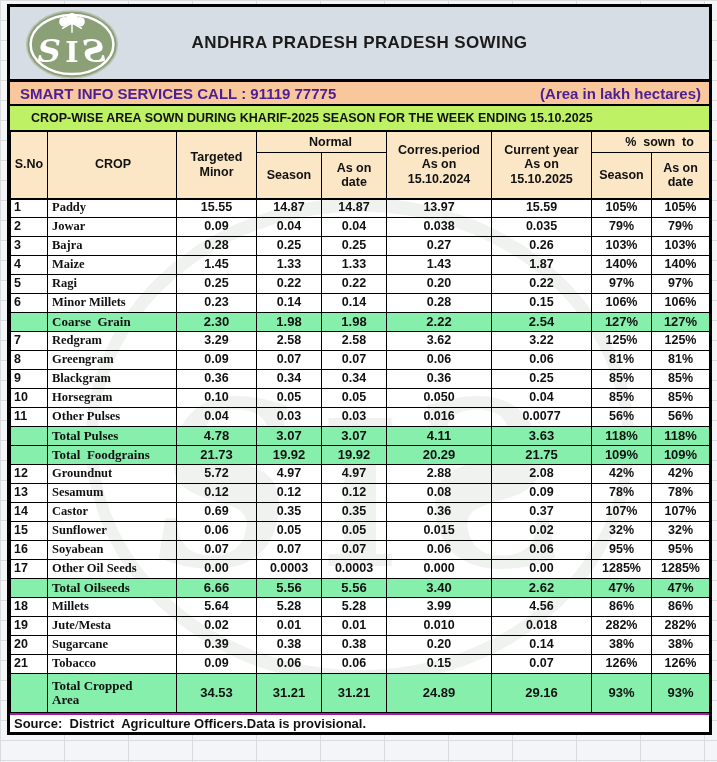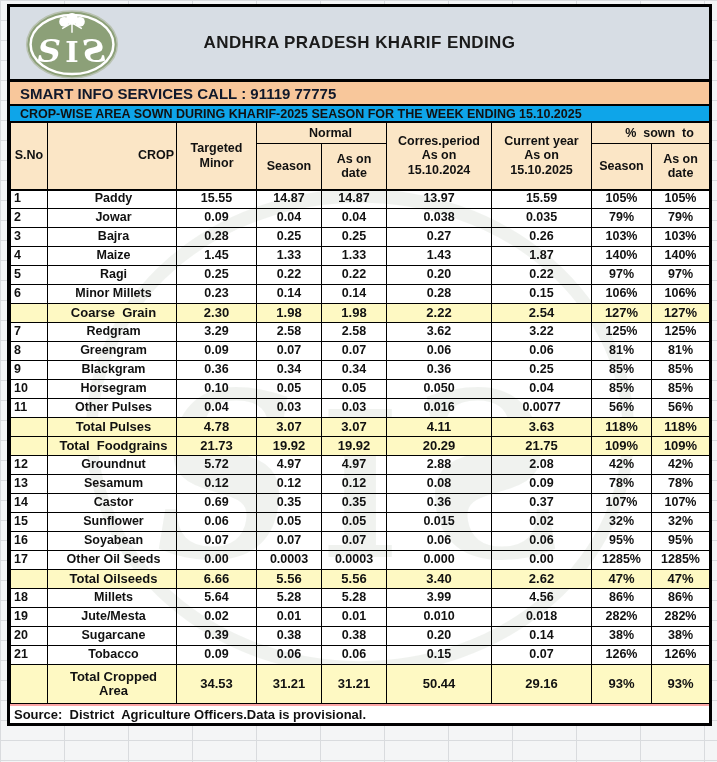--- a/index.html
+++ b/index.html
@@ -26,25 +26,25 @@
     display:flex; align-items:center; justify-content:center;
   }
   .logo { position:absolute; left:14px; top:2px; width:96px; height:71px; }
   .title {
     font-size:17px; font-weight:700; color:#1b1b1b; letter-spacing:.4px;
     text-align:center;
   }
   .band-orange {
     height:24px; background:#F8C79B; border-bottom:2px solid #000;
     display:flex; justify-content:space-between; align-items:center;
-    padding:0 8px 0 10px; font-size:15px; font-weight:700; color:#0f172a;
+    padding:0 8px 0 10px; font-size:15px; font-weight:700; color:#4c1d95;
   }
   .band-blue {
-    height:16px; background:#0ea5e9; border-bottom:1px solid #000;
-    display:flex; align-items:center; padding-left:10px;
+    height:25px; background:#bef264; border-bottom:1px solid #000;
+    display:flex; align-items:center; padding-left:21px;
     font-size:12.5px; font-weight:700; color:#111;
   }
 
   
   .table-wrap { position:relative; background:#fff; }
   .watermark {
     position:absolute; left:70px; top:60px; width:560px; height:500px;
     opacity:.13; pointer-events:none; z-index:0;
   }
   table {
@@ -62,26 +62,26 @@
   tbody tr:first-child td { border-top:2px solid #000; }
 
   tbody td {
     font-weight:700; font-size:12.5px; text-align:center;
     line-height:1.1; padding:0 1px; vertical-align:middle;
     background:transparent;
   }
   tbody tr { height:19px; }
   tbody tr.tall { height:39px; }
   td.sno  { text-align:left; padding-left:3px; }
-  td.crop { text-align:center; padding-left:4px; white-space:pre-wrap; }
-  tr.total td { background:#fef9c3; font-size:13px; }
+  td.crop { text-align:left; padding-left:4px; white-space:pre-wrap;font-family:Liberation Serif, serif; }
+  tr.total td { background:#86efac; font-size:13px; }
 
   .source-row {
     position:relative; z-index:1; background:#fff;
-    border-top:2px solid #fca5a5; height:19px;
+    border-top:2px solid #a21caf; height:19px;
     display:flex; align-items:center; padding-left:4px;
     font-weight:700; font-size:13px; white-space:pre-wrap; color:#111;
   }
 </style>
 </head>
 <body>
 
 <div class="page">
   <div class="frame">
 
@@ -92,25 +92,26 @@
         <g>
           <circle cx="40" cy="13" r="5" fill="#ffffff"></circle>
           <circle cx="48" cy="10" r="6" fill="#ffffff"></circle>
           <circle cx="56" cy="13" r="5" fill="#ffffff"></circle>
           <path d="M38 20 L48 14 L58 20 M48 14 L48 24" stroke="#ffffff" stroke-width="1.5" fill="none"></path>
         </g>
         <text x="25" y="54" text-anchor="middle" font-family="DejaVu Serif, serif" font-style="italic" font-weight="bold" font-size="33" fill="#ffffff">S</text>
         <text x="48" y="54" text-anchor="middle" font-family="DejaVu Serif, serif" font-weight="bold" font-size="29" fill="#ffffff">I</text>
         <text x="70" y="54" text-anchor="middle" transform="translate(140 0) scale(-1 1)" font-family="DejaVu Serif, serif" font-style="italic" font-weight="bold" font-size="33" fill="#ffffff">S</text>
       </svg>
-      <div class="title">ANDHRA PRADESH KHARIF ENDING</div>
+      <div class="title">ANDHRA PRADESH PRADESH SOWING</div>
     </div>
 
     <div class="band-orange">
       <span>SMART INFO SERVICES CALL : 91119 77775</span>
+      <span>(Area in lakh hectares)</span>
     </div>
 
     <div class="band-blue">
       <span>CROP-WISE AREA SOWN DURING KHARIF-2025 SEASON FOR THE WEEK ENDING 15.10.2025</span>
     </div>
 
     <div class="table-wrap">
       <svg class="watermark" viewBox="0 0 96 72" preserveAspectRatio="none">
         <ellipse cx="48" cy="36" rx="46" ry="34" fill="none" stroke="#93a48e" stroke-width="2"></ellipse>
         <text x="25" y="54" text-anchor="middle" font-family="DejaVu Serif, serif" font-style="italic" font-weight="bold" font-size="33" fill="#93a48e">S</text>
@@ -126,21 +127,21 @@
           <col style="width:65px">
             <col style="width:65px">
             <col style="width:105px">
           <col style="width:100px">
             <col style="width:60px">
             <col style="width:58px">
         </colgroup>
         <thead>
           <tr class="h1">
             <th rowspan="2">S.No</th>
-            <th rowspan="2" style="text-align:right;padding-left:4px">CROP</th>
+            <th rowspan="2" style="text-align:center;padding-left:4px">CROP</th>
             <th rowspan="2">Targeted
 Minor</th>
             <th colspan="2" class="h-group">Normal</th>
             <th rowspan="2">Corres.period
 As on
 15.10.2024</th>
             <th rowspan="2">Current year
 As on
 15.10.2025</th>
             <th colspan="2" class="h-group">%  sown  to</th>
@@ -430,21 +431,21 @@
               <td>126%</td>
               <td>126%</td>
             </tr>
             <tr class="total tall">
               <td class="sno"></td>
               <td class="crop">Total Cropped
 Area</td>
               <td>34.53</td>
               <td>31.21</td>
               <td>31.21</td>
-              <td>50.44</td>
+              <td>24.89</td>
               <td>29.16</td>
               <td>93%</td>
               <td>93%</td>
             </tr>
           </tbody>
       </table>
     </div>
 
     <div class="source-row">Source:  District  Agriculture Officers.Data is provisional.</div>
   </div>

